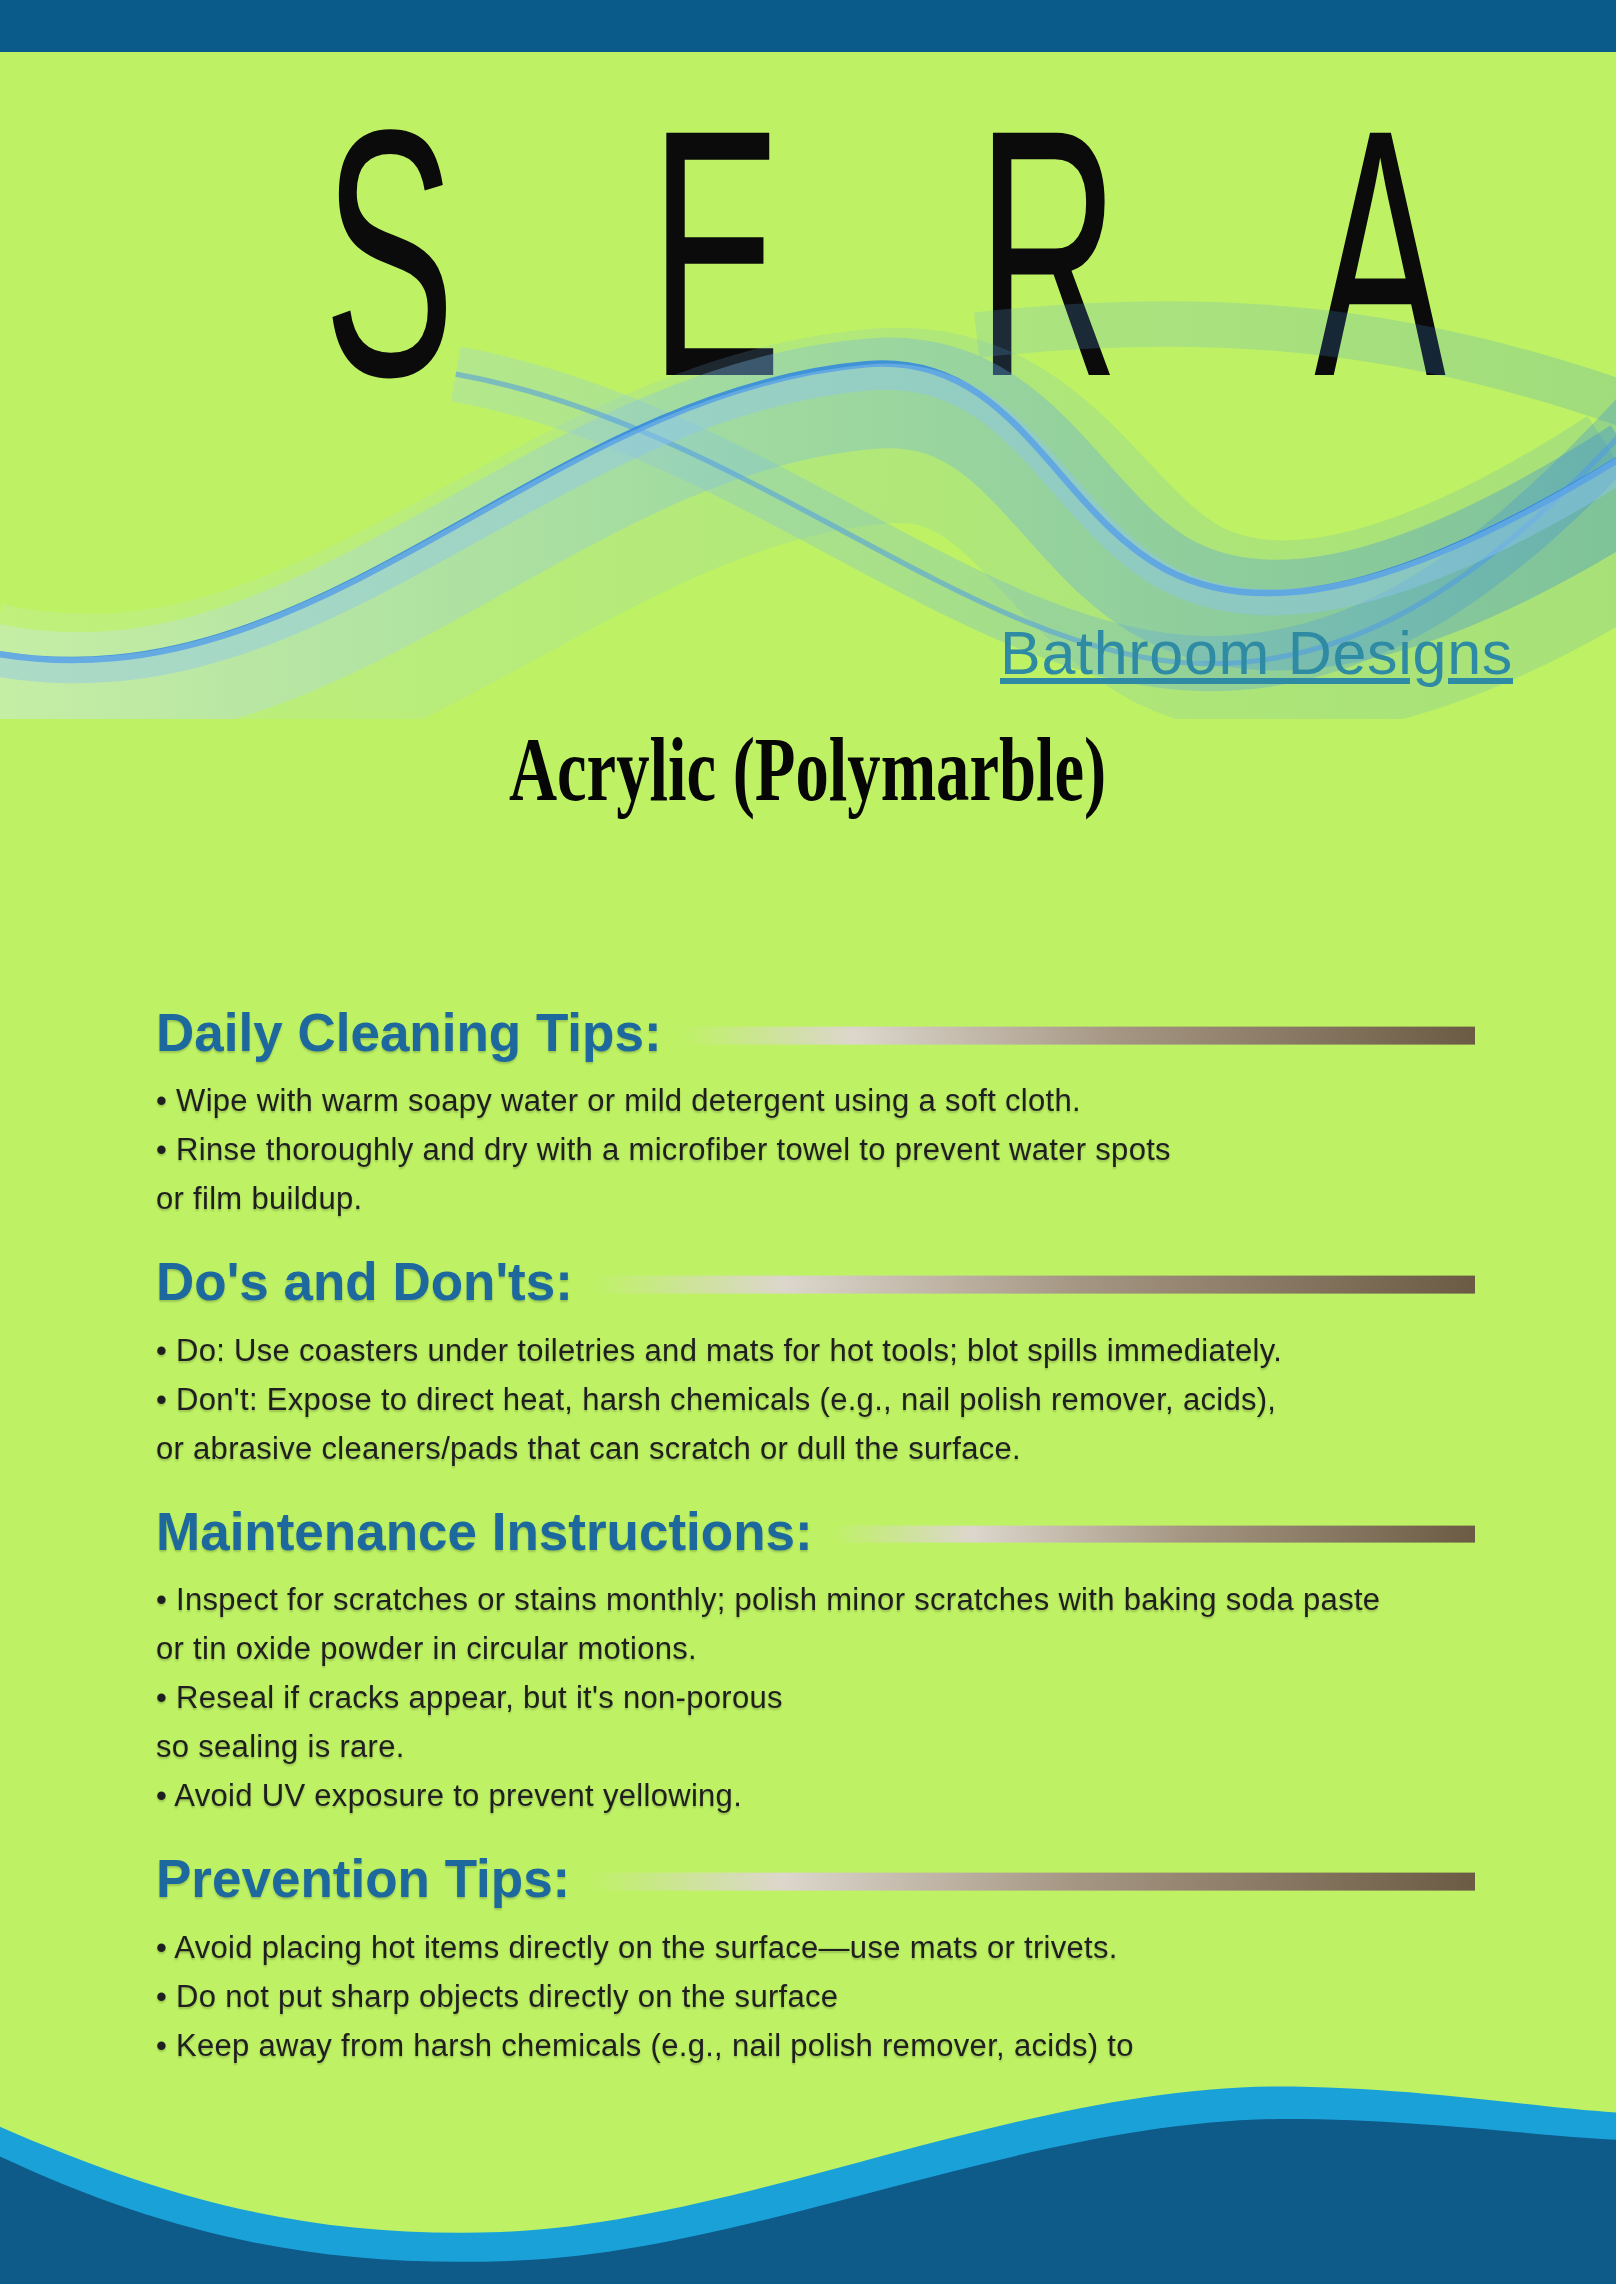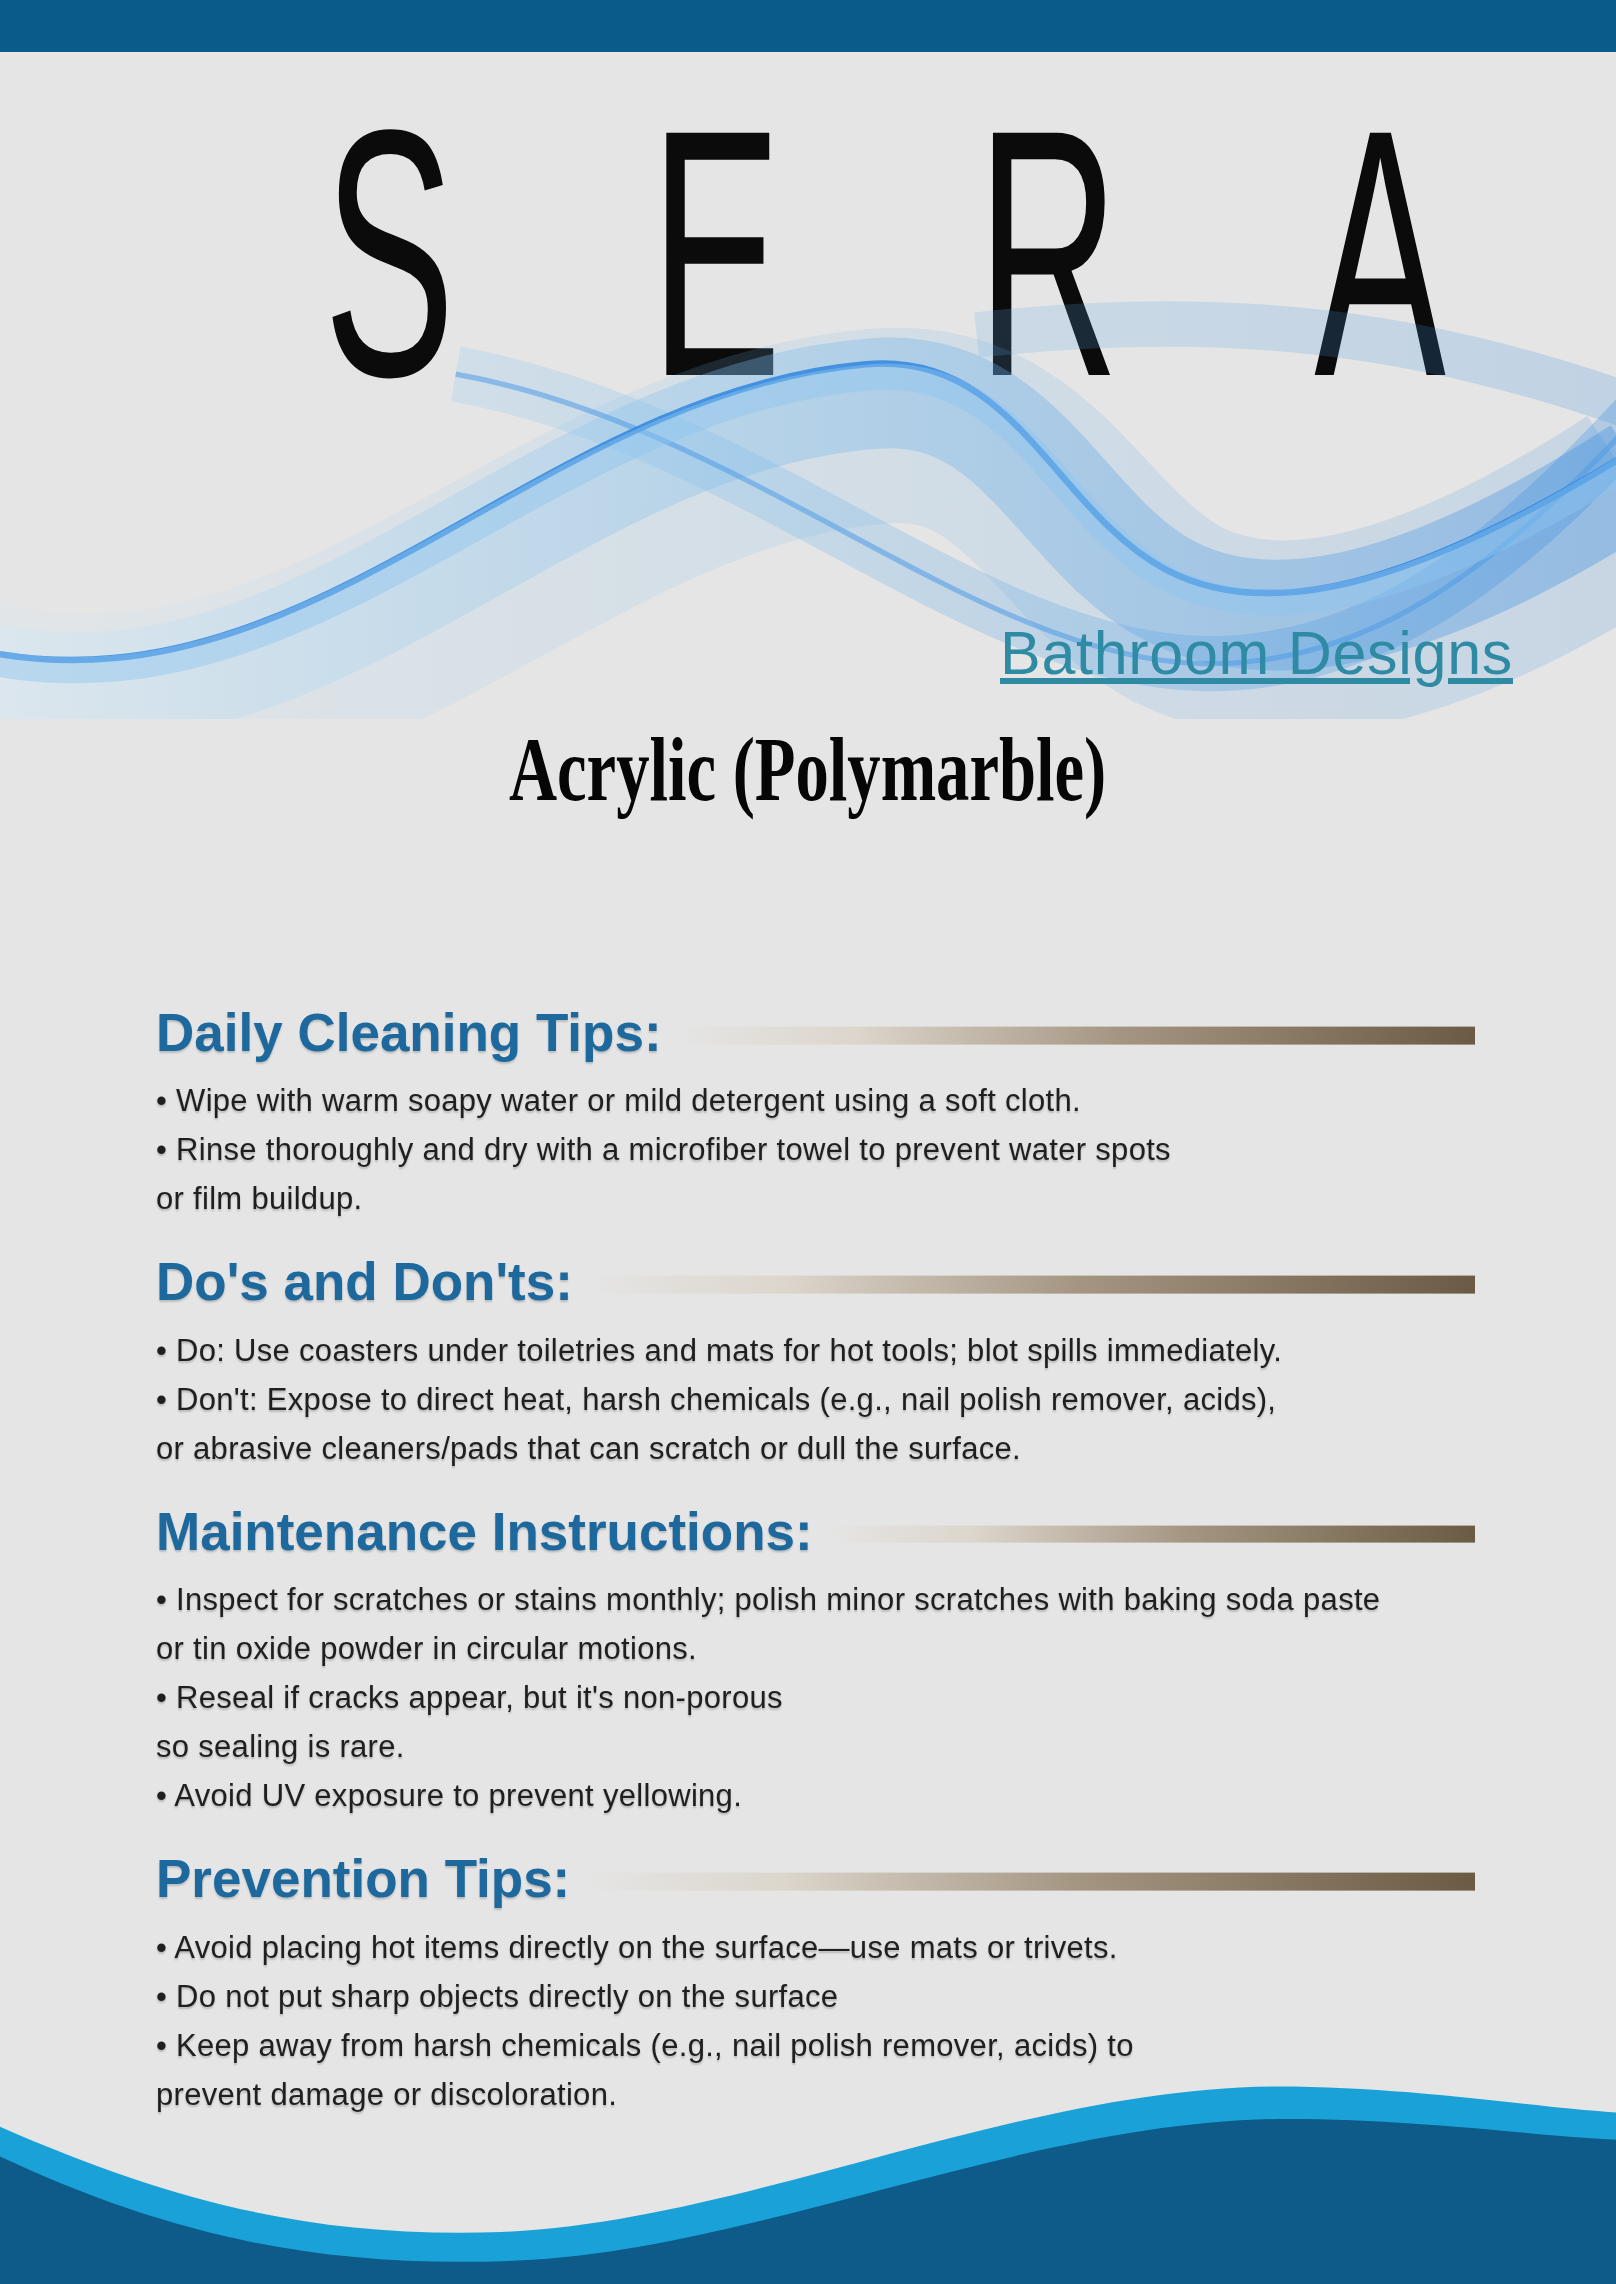--- a/index.html
+++ b/index.html
@@ -1,17 +1,17 @@
 <!DOCTYPE html>
 <html style="font-size:10.4px"><head>
 <meta charset="utf-8">
 <style>
   html,body{margin:0;padding:0;}
   body{width:1616px;height:2284px;background:#ffffff;font-family:"Liberation Sans",sans-serif;}
-  .page{position:relative;width:1616px;height:2284px;overflow:hidden;background:#e5e5e5;}
+  .page{position:relative;width:1616px;height:2284px;overflow:hidden;background:#bef264;}
 
   .topbar{position:absolute;top:0;left:0;width:100%;height:52px;background:#0b5b8a;}
 
   
   .sera-wrap{position:absolute;top:77px;left:0;width:100%;display:flex;justify-content:center;}
   .sera-text{
     font-size:352px;line-height:1;font-weight:400;color:#0b0b0b;white-space:nowrap;
     letter-spacing:.99em;margin-right:-.99em;transform:scaleX(.56);transform-origin:50% 50%;
   }
 
@@ -125,21 +125,20 @@
       </section>
       <section class="sec">
         <div class="sec-head">
           <h2>Prevention Tips:</h2>
           <div class="sec-bar"></div>
         </div>
         <div class="sec-body">
           <div class="line">• Avoid placing hot items directly on the surface—use mats or trivets.</div>
           <div class="line">• Do not put sharp objects directly on the surface</div>
           <div class="line">• Keep away from harsh chemicals (e.g., nail polish remover, acids) to</div>
-          <div class="line">prevent damage or discoloration.</div>
         </div>
       </section>
     </div>
 
   <svg class="ftr-wave" viewBox="0 0 2482 360" preserveAspectRatio="none">
     <path d="M0,118 C260,232 480,290 770,280 C1140,266 1560,58 1960,56 C2170,56 2350,88 2482,96 L2482,360 L0,360 Z" fill="#1aa2d8"></path>
     <path d="M0,164 C270,290 500,336 795,324 C1165,308 1575,108 1975,106 C2180,106 2355,132 2482,138 L2482,360 L0,360 Z" fill="#0e5a88"></path>
   </svg>
 
 </div>

